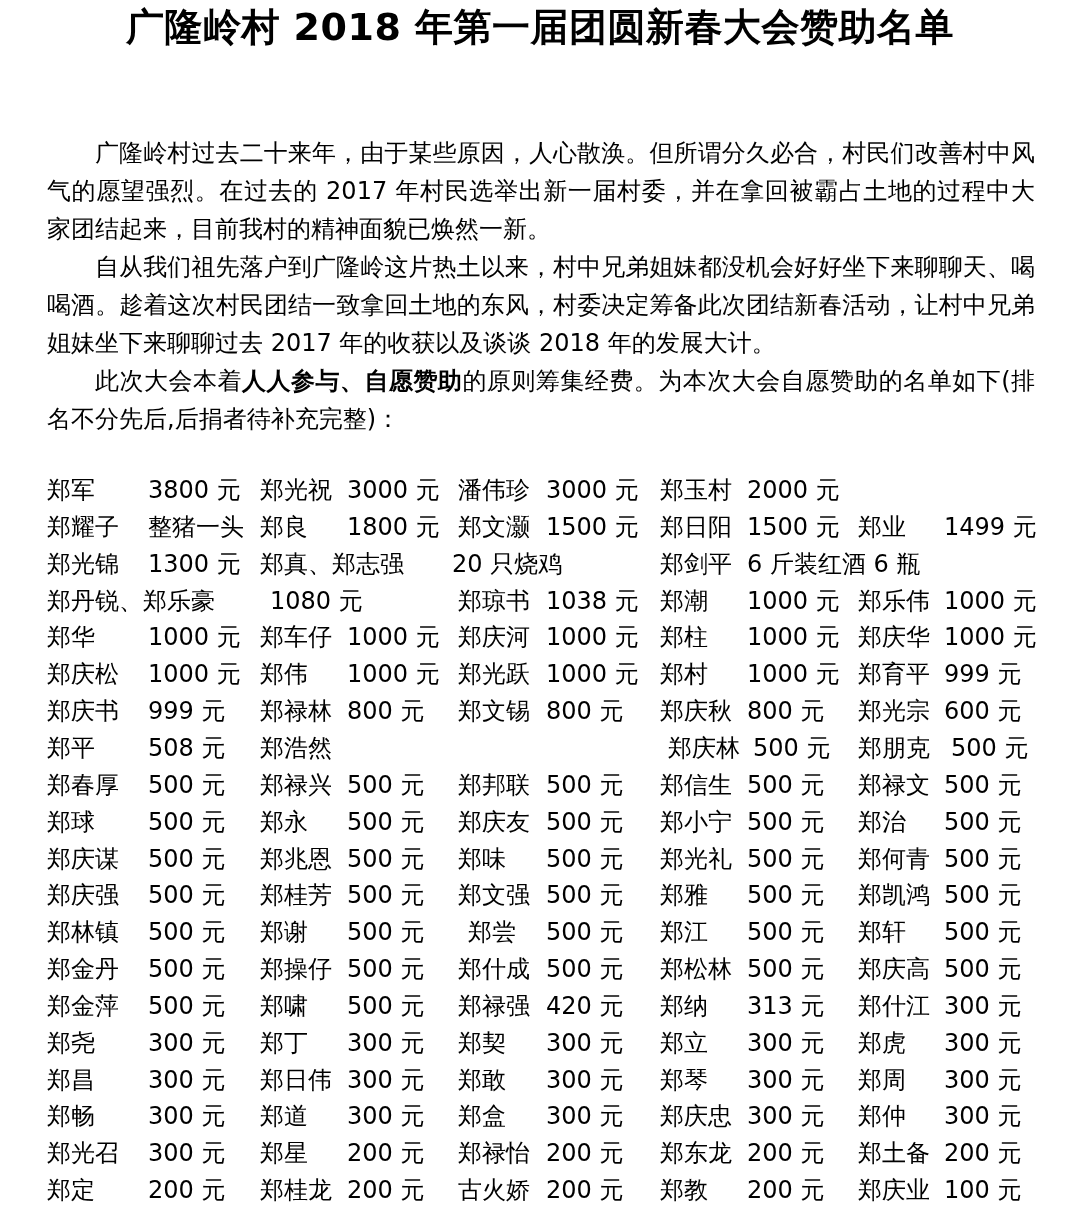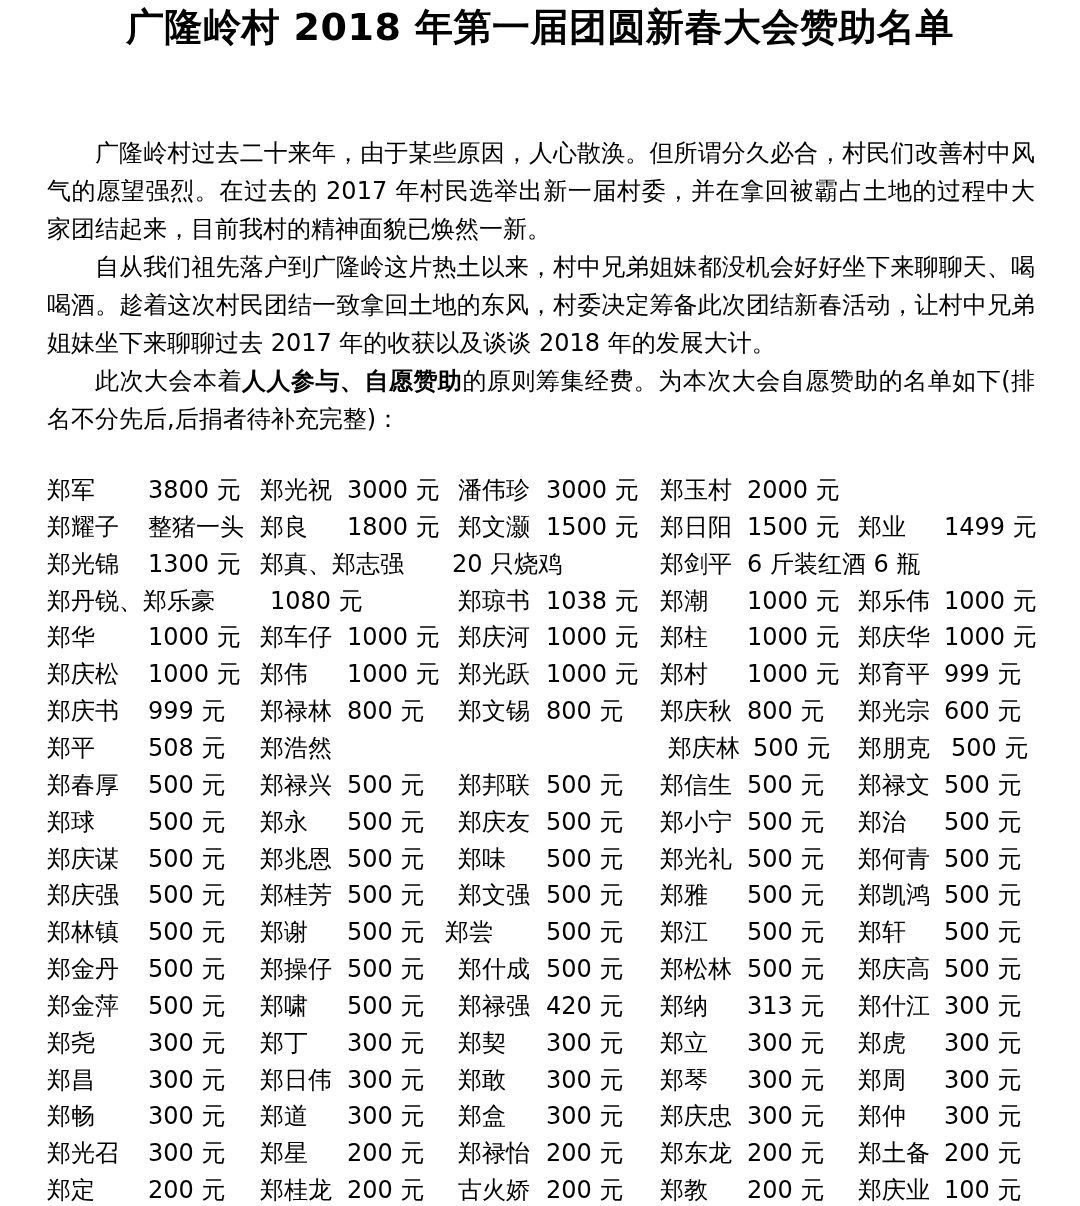--- a/index.html
+++ b/index.html
@@ -210,21 +210,21 @@
         <span class="donor-cell" style="left: 660px;">郑雅</span>
         <span class="donor-cell" style="left: 747px;">500 元</span>
         <span class="donor-cell" style="left: 858px;">郑凯鸿</span>
         <span class="donor-cell" style="left: 944px;">500 元</span>
       </div>
       <div class="donor-row" style="top: 442.2px;">
         <span class="donor-cell" style="left: 47px;">郑林镇</span>
         <span class="donor-cell" style="left: 148px;">500 元</span>
         <span class="donor-cell" style="left: 260px;">郑谢</span>
         <span class="donor-cell" style="left: 347px;">500 元</span>
-        <span class="donor-cell" style="left: 445px;">郑尝</span>
+        <span class="donor-cell" style="left: 468px;">郑尝</span>
         <span class="donor-cell" style="left: 546px;">500 元</span>
         <span class="donor-cell" style="left: 660px;">郑江</span>
         <span class="donor-cell" style="left: 747px;">500 元</span>
         <span class="donor-cell" style="left: 858px;">郑轩</span>
         <span class="donor-cell" style="left: 944px;">500 元</span>
       </div>
       <div class="donor-row" style="top: 479.05px;">
         <span class="donor-cell" style="left: 47px;">郑金丹</span>
         <span class="donor-cell" style="left: 148px;">500 元</span>
         <span class="donor-cell" style="left: 260px;">郑操仔</span>

